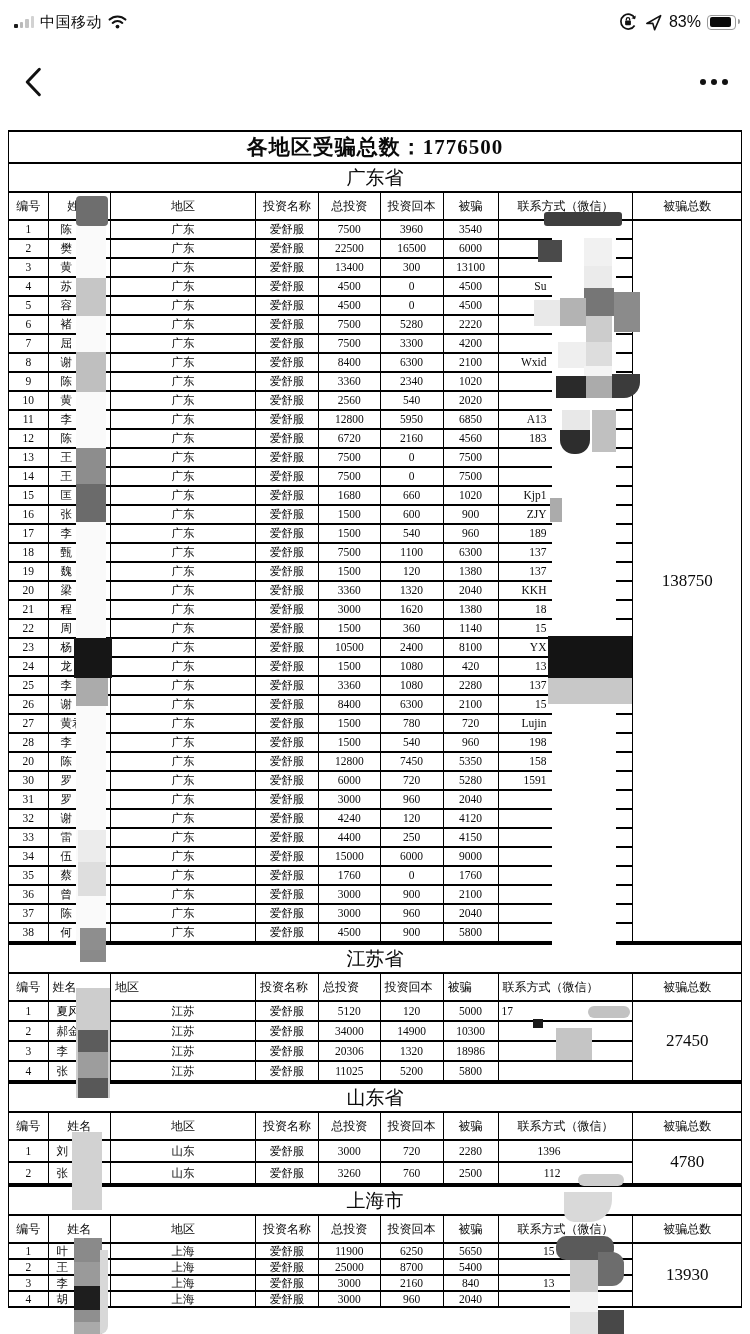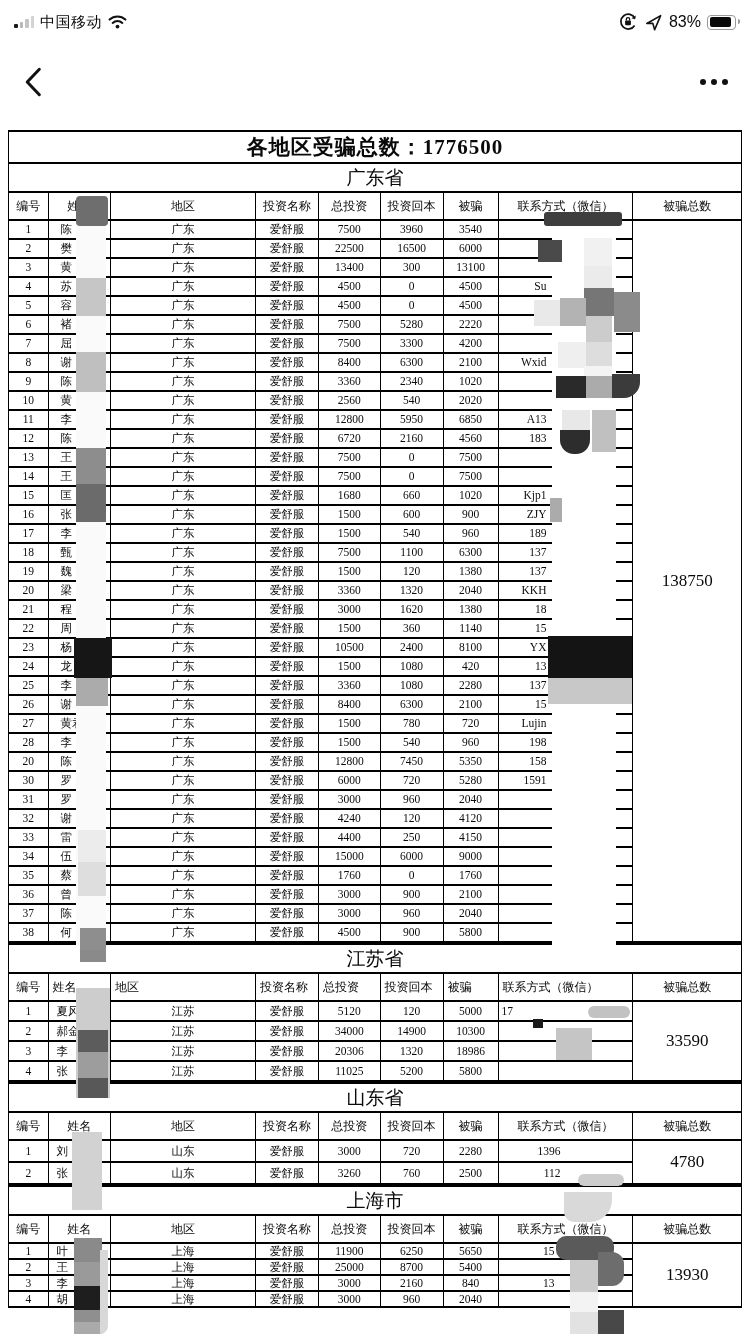--- a/index.html
+++ b/index.html
@@ -541,21 +541,21 @@
         </tr>
         <tr>
           <td class="dr">1</td>
           <td class="dr c-name">夏风</td>
           <td class="dr">江苏</td>
           <td class="dr">爱舒服</td>
           <td class="dr">5120</td>
           <td class="dr">120</td>
           <td class="dr">5000</td>
           <td class="dr c-contact">17</td>
-          <td class="total" rowspan="4">33590</td>
+          <td class="total" rowspan="4">27450</td>
         </tr>
         <tr>
           <td class="dr">2</td>
           <td class="dr c-name">郝金</td>
           <td class="dr">江苏</td>
           <td class="dr">爱舒服</td>
           <td class="dr">34000</td>
           <td class="dr">14900</td>
           <td class="dr">10300</td>
           <td class="dr c-contact"></td>

